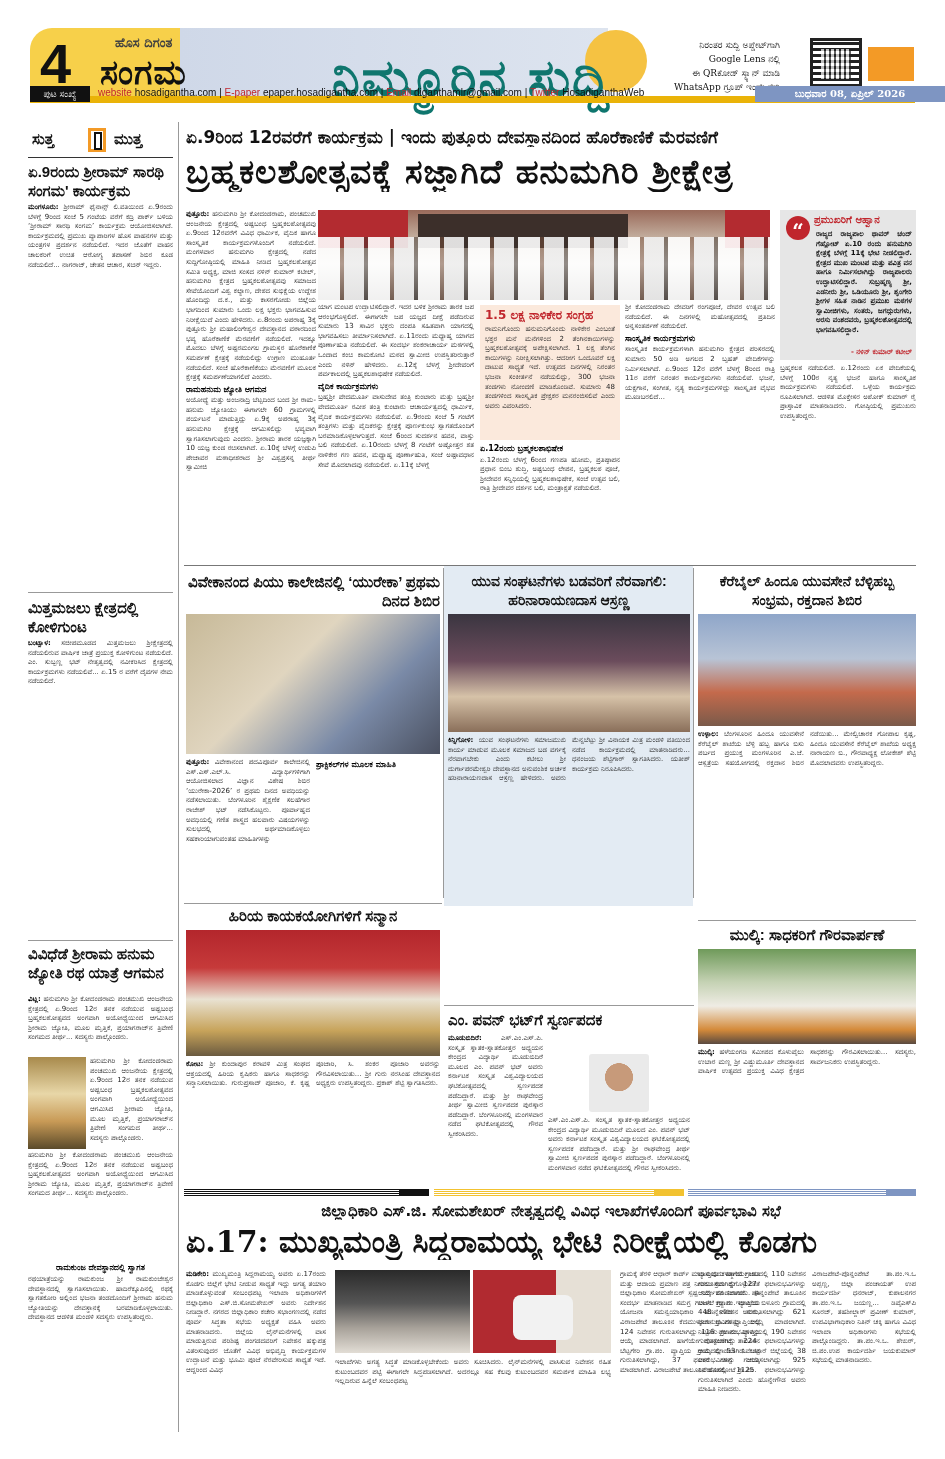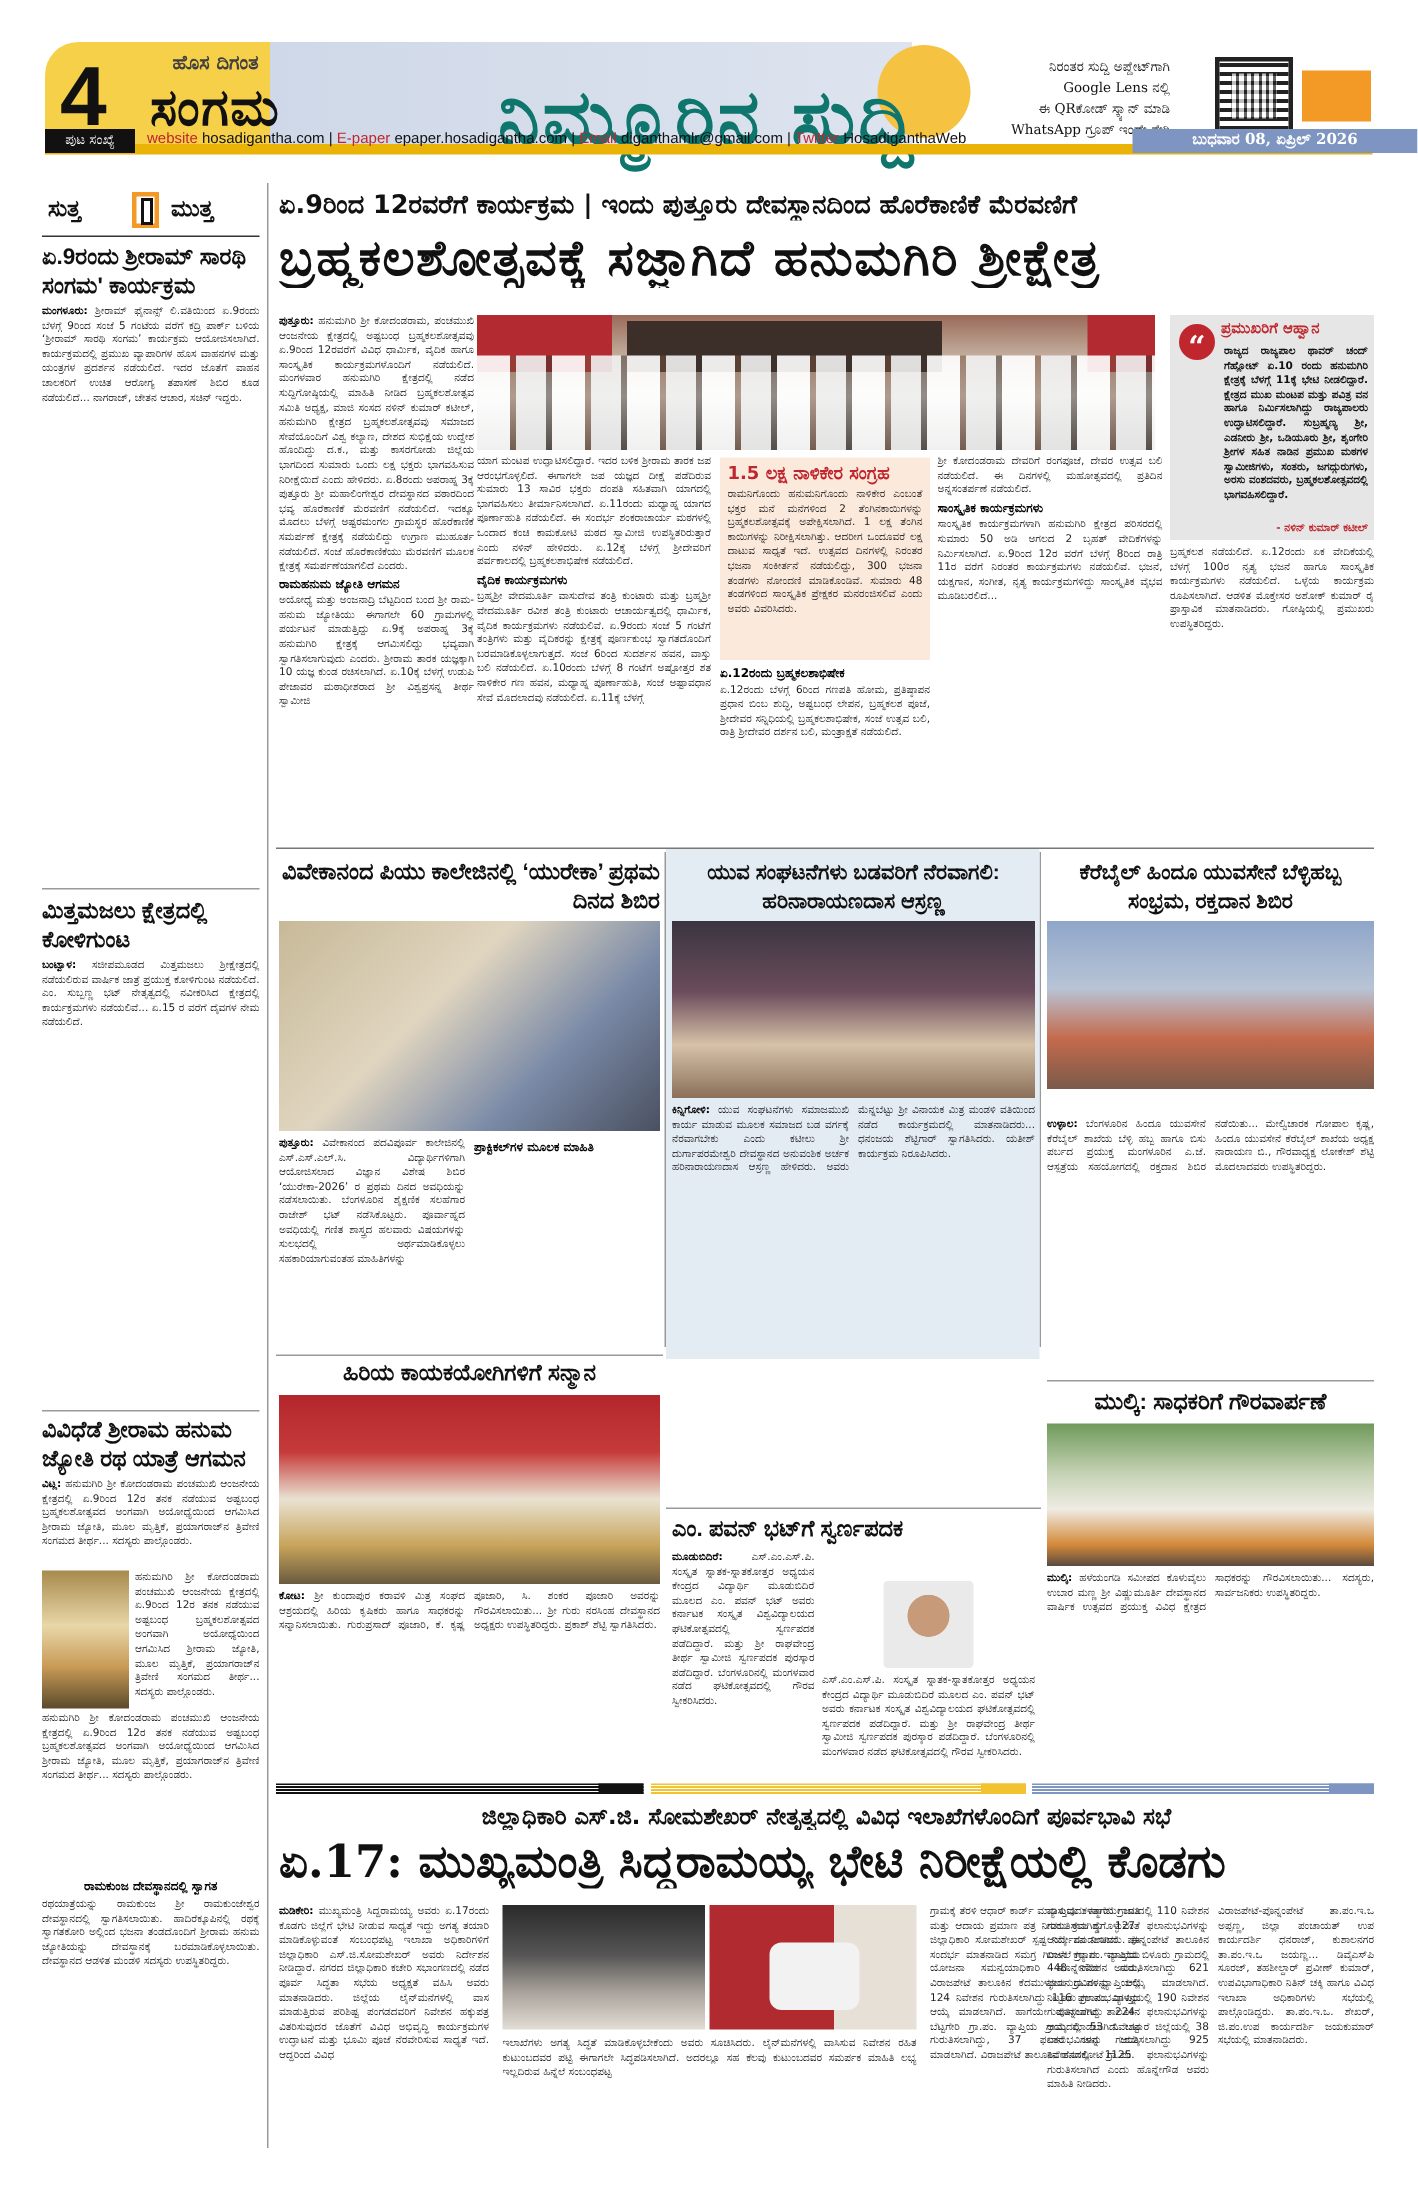--- a/index.html
+++ b/index.html
@@ -93,21 +93,21 @@
   <h2 class="side-title">ಮಿತ್ತಮಜಲು ಕ್ಷೇತ್ರದಲ್ಲಿ ಕೋಳಿಗುಂಟ</h2>
   <div class="txt" style="height:300px;margin-top:3px">
     <b>ಬಂಟ್ವಾಳ:</b>
     <span>ಸಜೀಪಮೂಡದ ಮಿತ್ತಮಜಲು ಶ್ರೀಕ್ಷೇತ್ರದಲ್ಲಿ ನಡೆಯಲಿರುವ ವಾರ್ಷಿಕ ಜಾತ್ರೆ ಪ್ರಯುಕ್ತ ಕೋಳಿಗುಂಟ ನಡೆಯಲಿದೆ. ಎಂ. ಸುಬ್ಬಣ್ಣ ಭಟ್ ನೇತೃತ್ವದಲ್ಲಿ ನವೀಕರಿಸಿದ ಕ್ಷೇತ್ರದಲ್ಲಿ ಕಾರ್ಯಕ್ರಮಗಳು ನಡೆಯಲಿವೆ... ಏ.15 ರ ವರೆಗೆ ದೈವಗಳ ನೇಮ ನಡೆಯಲಿದೆ.</span>
   </div>
 </div>
 <div class="abs hline" style="left:28px;top:940px;width:145px"></div>
 
 <div class="abs" style="left:28px;top:944px;width:145px">
   <h2 class="side-title">ವಿವಿಧೆಡೆ ಶ್ರೀರಾಮ ಹನುಮ ಜ್ಯೋತಿ ರಥ ಯಾತ್ರೆ ಆಗಮನ</h2>
-  <div class="txt" style="height:60px;margin-top:3px">
+  <div class="txt" style="height:60px;margin-top:13px">
     <b>ವಿಟ್ಲ:</b>
     <span>ಹನುಮಗಿರಿ ಶ್ರೀ ಕೋದಂಡರಾಮ ಪಂಚಮುಖಿ ಆಂಜನೇಯ ಕ್ಷೇತ್ರದಲ್ಲಿ ಏ.9ರಿಂದ 12ರ ತನಕ ನಡೆಯುವ ಅಷ್ಟಬಂಧ ಬ್ರಹ್ಮಕಲಶೋತ್ಸವದ ಅಂಗವಾಗಿ ಅಯೋಧ್ಯೆಯಿಂದ ಆಗಮಿಸಿದ ಶ್ರೀರಾಮ ಜ್ಯೋತಿ, ಮೂಲ ಮೃತ್ತಿಕೆ, ಪ್ರಯಾಗರಾಜ್‌ನ ತ್ರಿವೇಣಿ ಸಂಗಮದ ತೀರ್ಥ... ಸದಸ್ಯರು ಪಾಲ್ಗೊಂಡರು.</span>
   </div>
   <div style="display:flex;gap:4px;margin-top:2px">
     <div class="photo" style="width:58px;height:92px;background:linear-gradient(180deg,#a88a4c,#e8d7a8 40%,#c89a56 70%,#5a4a2a)"></div>
     <div class="txt" style="flex:1;height:92px">ಹನುಮಗಿರಿ ಶ್ರೀ ಕೋದಂಡರಾಮ ಪಂಚಮುಖಿ ಆಂಜನೇಯ ಕ್ಷೇತ್ರದಲ್ಲಿ ಏ.9ರಿಂದ 12ರ ತನಕ ನಡೆಯುವ ಅಷ್ಟಬಂಧ ಬ್ರಹ್ಮಕಲಶೋತ್ಸವದ ಅಂಗವಾಗಿ ಅಯೋಧ್ಯೆಯಿಂದ ಆಗಮಿಸಿದ ಶ್ರೀರಾಮ ಜ್ಯೋತಿ, ಮೂಲ ಮೃತ್ತಿಕೆ, ಪ್ರಯಾಗರಾಜ್‌ನ ತ್ರಿವೇಣಿ ಸಂಗಮದ ತೀರ್ಥ... ಸದಸ್ಯರು ಪಾಲ್ಗೊಂಡರು.</div>
   </div>
   <div class="txt" style="height:110px;margin-top:2px">ಹನುಮಗಿರಿ ಶ್ರೀ ಕೋದಂಡರಾಮ ಪಂಚಮುಖಿ ಆಂಜನೇಯ ಕ್ಷೇತ್ರದಲ್ಲಿ ಏ.9ರಿಂದ 12ರ ತನಕ ನಡೆಯುವ ಅಷ್ಟಬಂಧ ಬ್ರಹ್ಮಕಲಶೋತ್ಸವದ ಅಂಗವಾಗಿ ಅಯೋಧ್ಯೆಯಿಂದ ಆಗಮಿಸಿದ ಶ್ರೀರಾಮ ಜ್ಯೋತಿ, ಮೂಲ ಮೃತ್ತಿಕೆ, ಪ್ರಯಾಗರಾಜ್‌ನ ತ್ರಿವೇಣಿ ಸಂಗಮದ ತೀರ್ಥ... ಸದಸ್ಯರು ಪಾಲ್ಗೊಂಡರು.</div>
   <div class="subhead" style="text-align:center">ರಾಮಕುಂಜ ದೇವಸ್ಥಾನದಲ್ಲಿ ಸ್ವಾಗತ</div>
   <div class="txt" style="height:150px">ರಥಯಾತ್ರೆಯನ್ನು ರಾಮಕುಂಜ ಶ್ರೀ ರಾಮಕುಂಜೇಶ್ವರ ದೇವಸ್ಥಾನದಲ್ಲಿ ಸ್ವಾಗತಿಸಲಾಯಿತು. ಹಾದಿರೆಕ್ಕೂಪಿನಲ್ಲಿ ರಥಕ್ಕೆ ಸ್ವಾಗತಕೋರಿ ಅಲ್ಲಿಂದ ಭಜನಾ ತಂಡದೊಂದಿಗೆ ಶ್ರೀರಾಮ ಹನುಮ ಜ್ಯೋತಿಯನ್ನು ದೇವಸ್ಥಾನಕ್ಕೆ ಬರಮಾಡಿಕೊಳ್ಳಲಾಯಿತು. ದೇವಸ್ಥಾನದ ಆಡಳಿತ ಮಂಡಳಿ ಸದಸ್ಯರು ಉಪಸ್ಥಿತರಿದ್ದರು.</div>
@@ -184,21 +184,21 @@
   <div class="photo" style="height:118px;margin-top:4px;background:linear-gradient(180deg,#3a3540,#6b4c5c 40%,#d6c2a8 70%,#8a6f5a)"></div>
   <div class="txt" style="height:200px;margin-top:4px;column-count:2;column-gap:6px">
     <b>ಕಿನ್ನಿಗೋಳಿ:</b>
     <span>ಯುವ ಸಂಘಟನೆಗಳು ಸಮಾಜಮುಖಿ ಕಾರ್ಯ ಮಾಡುವ ಮೂಲಕ ಸಮಾಜದ ಬಡ ವರ್ಗಕ್ಕೆ ನೆರವಾಗಬೇಕು ಎಂದು ಕಟೀಲು ಶ್ರೀ ದುರ್ಗಾಪರಮೇಶ್ವರಿ ದೇವಸ್ಥಾನದ ಅನುವಂಶಿಕ ಅರ್ಚಕ ಹರಿನಾರಾಯಣದಾಸ ಆಸ್ರಣ್ಣ ಹೇಳಿದರು. ಅವರು ಮೆನ್ನಬೆಟ್ಟು ಶ್ರೀ ವಿನಾಯಕ ಮಿತ್ರ ಮಂಡಳಿ ವತಿಯಿಂದ ನಡೆದ ಕಾರ್ಯಕ್ರಮದಲ್ಲಿ ಮಾತನಾಡಿದರು... ಧನಂಜಯ ಶೆಟ್ಟಿಗಾರ್ ಸ್ವಾಗತಿಸಿದರು. ಯತೀಶ್ ಕಾರ್ಯಕ್ರಮ ನಿರೂಪಿಸಿದರು.</span>
   </div>
 </div>
 
 <div class="abs" style="left:698px;top:572px;width:218px">
   <h2 style="font-size:14px;line-height:19px;text-align:center">ಕೆರೆಬೈಲ್ ಹಿಂದೂ ಯುವಸೇನೆ ಬೆಳ್ಳಿಹಬ್ಬ ಸಂಭ್ರಮ, ರಕ್ತದಾನ ಶಿಬಿರ</h2>
   <div class="photo" style="height:112px;margin-top:4px;background:linear-gradient(180deg,#8fa6c9,#b8c4d6 40%,#c46a4c 70%,#7a5a4a)"></div>
-  <div class="txt" style="height:195px;margin-top:19px;column-count:2;column-gap:6px">
+  <div class="txt" style="height:195px;margin-top:4px;column-count:2;column-gap:6px">
     <b>ಉಳ್ಳಾಲ:</b>
     <span>ಬೆಂಗಳೂರಿನ ಹಿಂದೂ ಯುವಸೇನೆ ಕೆರೆಬೈಲ್ ಶಾಖೆಯ ಬೆಳ್ಳಿ ಹಬ್ಬ ಹಾಗೂ ಬಿಸು ಪರ್ಬದ ಪ್ರಯುಕ್ತ ಮಂಗಳೂರಿನ ಎ.ಜೆ. ಆಸ್ಪತ್ರೆಯ ಸಹಯೋಗದಲ್ಲಿ ರಕ್ತದಾನ ಶಿಬಿರ ನಡೆಯಿತು... ಮೇಲ್ವಿಚಾರಕ ಗೋಪಾಲ ಕೃಷ್ಣ, ಹಿಂದೂ ಯುವಸೇನೆ ಕೆರೆಬೈಲ್ ಶಾಖೆಯ ಅಧ್ಯಕ್ಷ ನಾರಾಯಣ ಬಿ., ಗೌರವಾಧ್ಯಕ್ಷ ಲೋಕೇಶ್ ಶೆಟ್ಟಿ ಮೊದಲಾದವರು ಉಪಸ್ಥಿತರಿದ್ದರು.</span>
   </div>
 </div>
 <div class="abs hline" style="left:184px;top:903px;width:258px"></div>
 <div class="abs hline" style="left:698px;top:920px;width:218px"></div>
 
 <div class="abs" style="left:186px;top:906px;width:254px">
   <h2 style="font-size:15px;line-height:20px;text-align:center">ಹಿರಿಯ ಕಾಯಕಯೋಗಿಗಳಿಗೆ ಸನ್ಮಾನ</h2>
   <div class="photo" style="height:126px;margin-top:4px;background:linear-gradient(180deg,#b3262c 0%,#c63a3a 30%,#e9e2d2 55%,#c7a35a 80%,#6a5a40)"></div>

